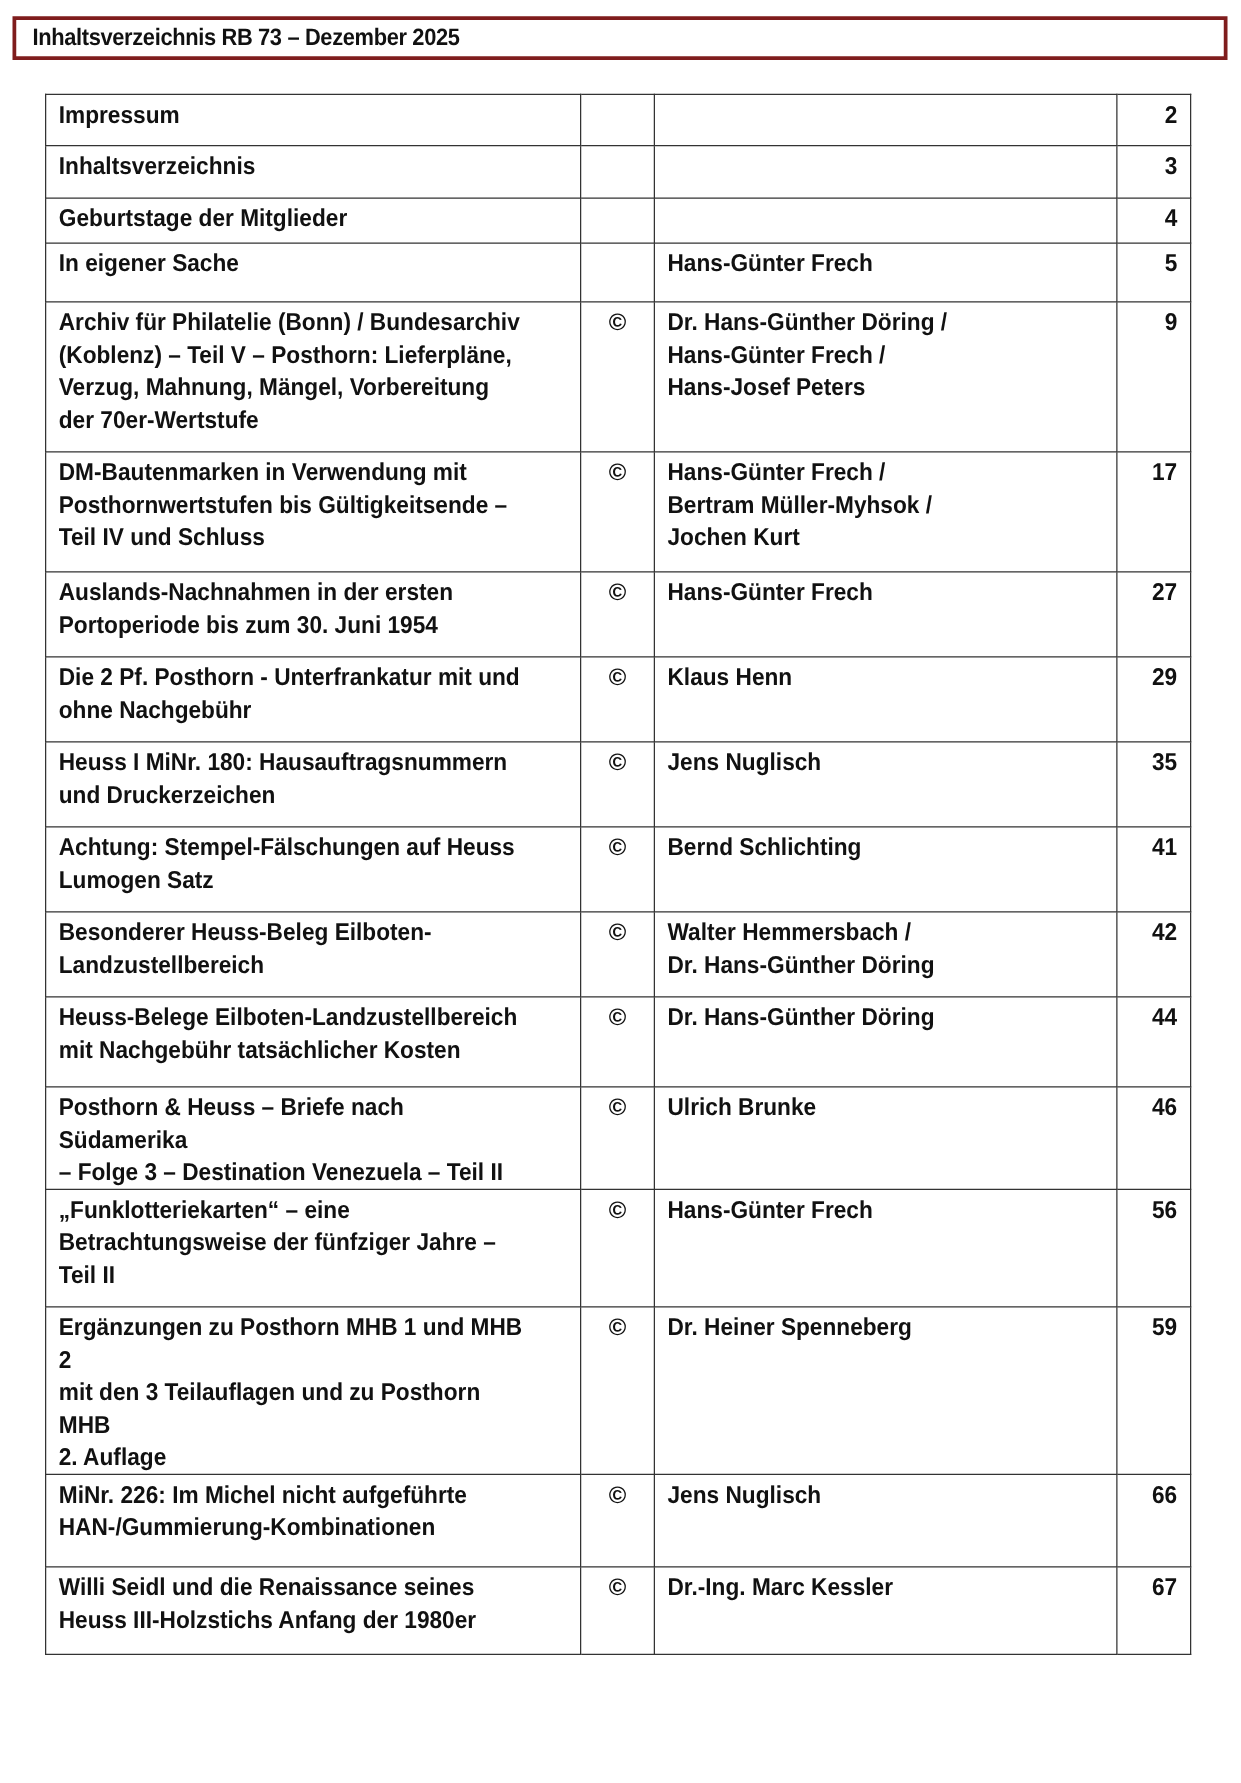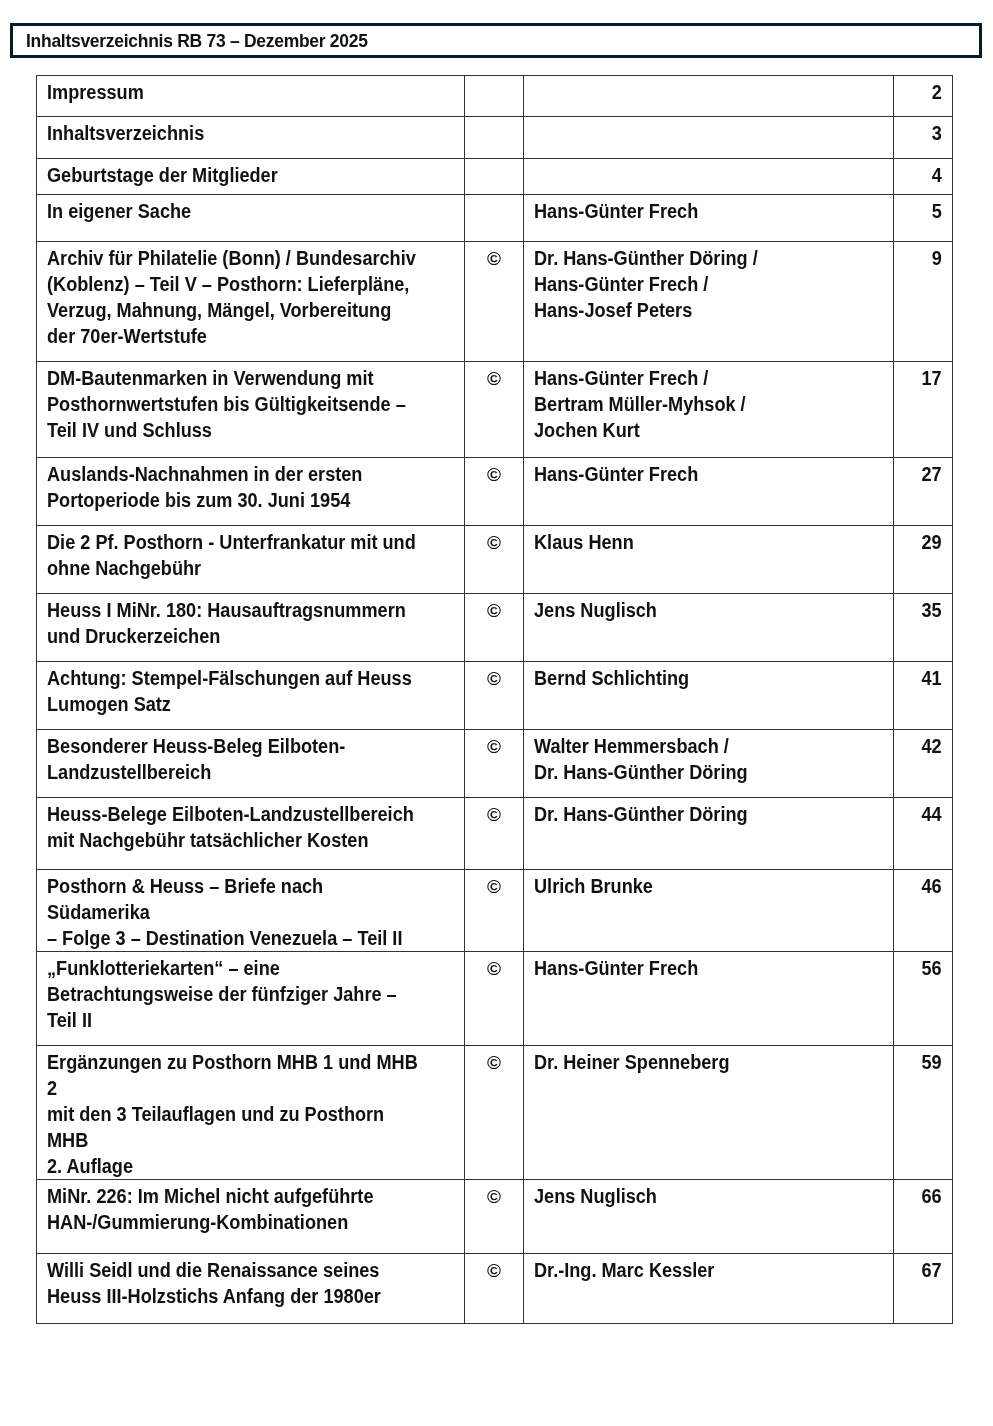--- a/index.html
+++ b/index.html
@@ -2,22 +2,22 @@
 <html><head>
 <meta charset="utf-8">
 <style>
   html, body { margin: 0; padding: 0; background: #ffffff; }
   body {
     width: 993px; height: 1426px; position: relative; overflow: hidden;
     font-family: "Liberation Sans", "DejaVu Sans", sans-serif;
     color: #111111;
   }
   .header-box {
-    position: absolute; left: 10px; top: 23px; width: 966px; height: 29px;
-    border: 3px solid #0f172a; box-sizing: content-box;
+    position: absolute; left: 10px; top: 13px; width: 966px; height: 29px;
+    border: 3px solid #7f1d1d; box-sizing: content-box;
   }
   .header-title {
     position: absolute; left: 13px; top: 4px;
     font-size: 19px; font-weight: bold; letter-spacing: -0.3px;
     transform: scaleX(0.92); transform-origin: left center; white-space: nowrap;
   }
   table.toc {
     position: absolute; left: 36px; top: 75px;
     width: 916px; border-collapse: collapse; table-layout: fixed;
   }

